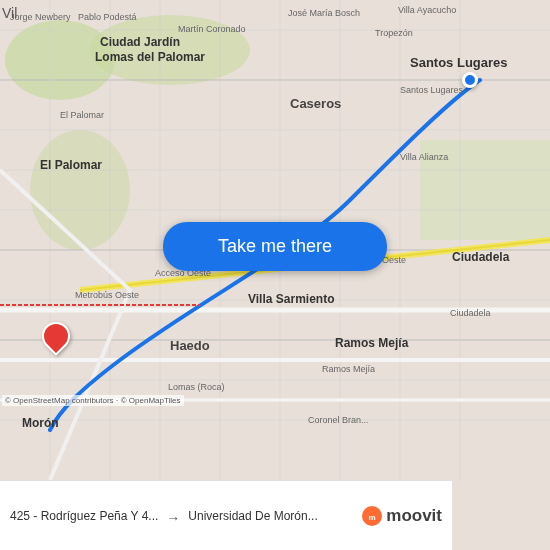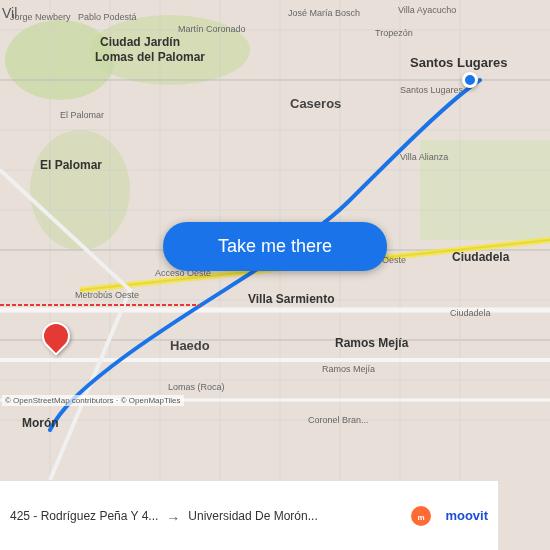--- a/index.html
+++ b/index.html
@@ -81,21 +81,21 @@
       transform: rotate(-45deg);
       border: 2px solid white;
       box-shadow: 0 2px 4px rgba(0,0,0,0.3);
     }
 
     
     #bottom-bar {
       position: absolute;
       bottom: 0;
       left: 0;
-      width: 498px;
+      width: 452px;
       height: 70px;
       background: white;
       display: flex;
       align-items: center;
       padding: 0 10px;
       border-top: 1px solid #e0e0e0;
       z-index: 20;
     }
 
     .bottom-left {
@@ -285,15 +285,15 @@
   <div class="bottom-left">
     <span class="route-from">425 - Rodríguez Peña Y 4...</span>
     <span class="arrow-icon">→</span>
     <span class="route-to">Universidad De Morón...</span>
   </div>
   <div class="moovit-logo">
     <svg width="22" height="22" viewBox="0 0 22 22">
       <circle cx="11" cy="11" r="10" fill="#ff6b35"></circle>
       <text x="11" y="15" text-anchor="middle" fill="white" font-size="8" font-weight="bold">m</text>
     </svg>
-    <span style="color:#1d4ed8;font-weight:bold;font-size:13px;margin-left:13px">moovit</span>
+    <span style="color:#404040;font-weight:bold;font-size:17px;margin-left:3px">moovit</span>
   </div>
 </div>
 
 </body></html>

